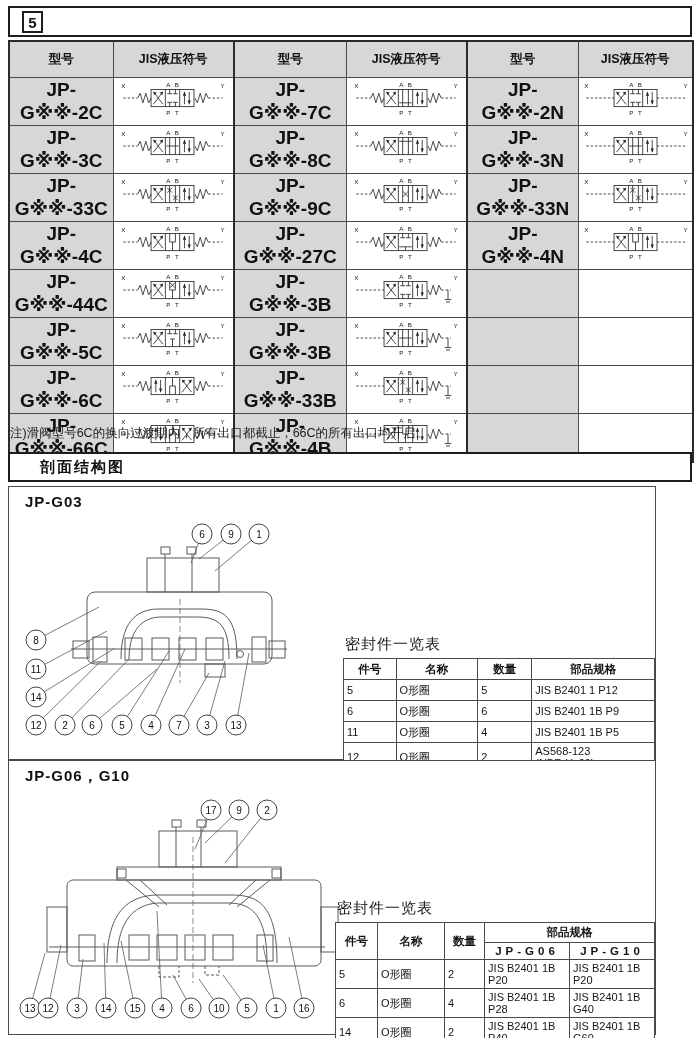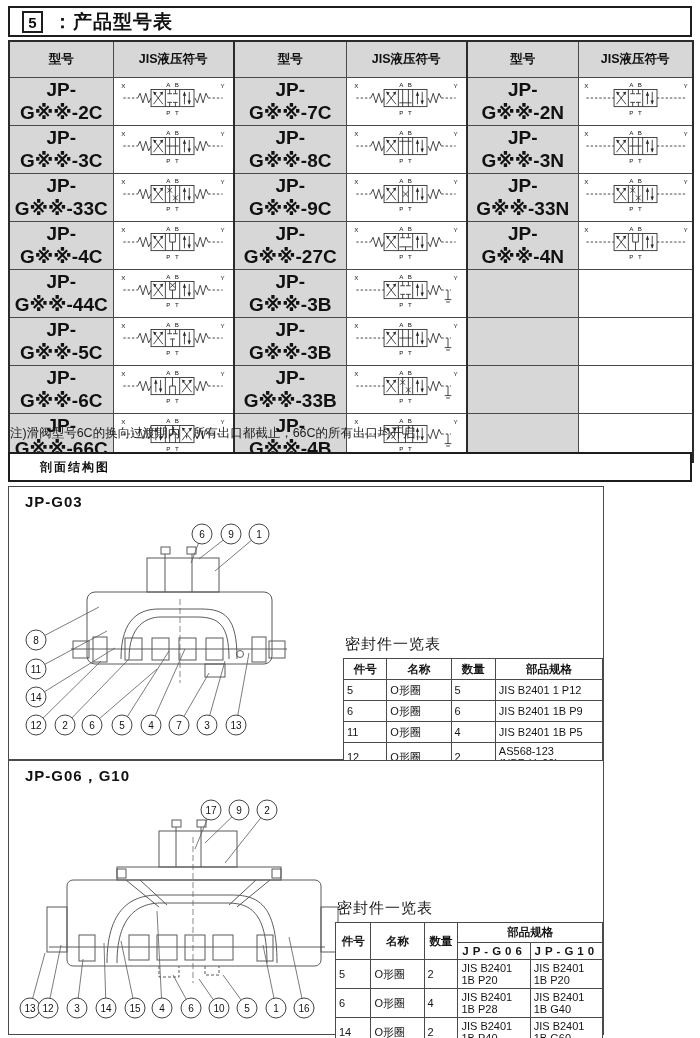--- a/index.html
+++ b/index.html
@@ -13,22 +13,22 @@
   .title-text{font-weight:bold;font-size:19px;letter-spacing:1px;}
   table.model{position:absolute;left:8px;top:40px;width:684px;border-collapse:collapse;
        table-layout:fixed;border:2px solid #2b2b2b;padding-left:8px;}
   table.model th{background:#d7d7d7;border:1px solid #4a4a4a;font-size:12.5px;font-weight:bold;height:36px;}
   table.model td{border:1px solid #4a4a4a;height:43px;text-align:center;vertical-align:middle;}
   td.model{background:#d7d7d7;font-weight:bold;font-size:19px;}
   td.sym{background:#fff;padding:0;}
   .gsep{border-left:2px solid #2b2b2b !important;}
   .note{position:absolute;left:10px;top:425px;font-size:12.5px;color:#1c1c1c;}
   .section-bar{position:absolute;left:8px;top:452px;width:684px;height:30px;border:2px solid #1d1d1d;
-       font-weight:bold;font-size:12px;line-height:26px;padding-left:30px;letter-spacing:2px;background:#fff;}
-  .sec{position:absolute;left:8px;width:596px;border:1px solid #4a4a4a;background:#fff;}
+       font-weight:bold;font-size:15px;line-height:26px;padding-left:30px;letter-spacing:2px;background:#fff;}
+  .sec{position:absolute;left:8px;width:648px;border:1px solid #4a4a4a;background:#fff;}
   #sec1{top:486px;height:274px;}
   #sec2{top:760px;height:275px;}
   .sub-title{position:absolute;left:16px;top:6px;font-weight:bold;font-size:15px;letter-spacing:1px;}
   svg.diagram{position:absolute;left:0;}
   #g03svg{top:14px;}
   #g06svg{top:16px;}
   .seal-wrap{position:absolute;}
   #seal1{left:334px;top:148px;}
   #seal2{left:326px;top:138px;}
   .seal-title{font-size:15px;margin:0 0 4px 2px;letter-spacing:1px;color:#151515;}
@@ -38,21 +38,20 @@
   #seal1 td,#seal1 th{height:21px;}
   #seal2 td{height:18px;}
   #seal2 th{height:15px;}
   .spec-h{letter-spacing:4px;font-weight:bold;}
 </style>
 </head>
 <body>
 
 <div class="title-bar">
   <span class="badge">5</span>
-  <span class="title-text">：产品型号表</span>
 </div>
 
 <table class="model">
   <colgroup>
     <col style="width:104px">
       <col style="width:121px">
     <col style="width:112px">
       <col style="width:121px">
     <col style="width:111px">
       <col style="width:115px">

